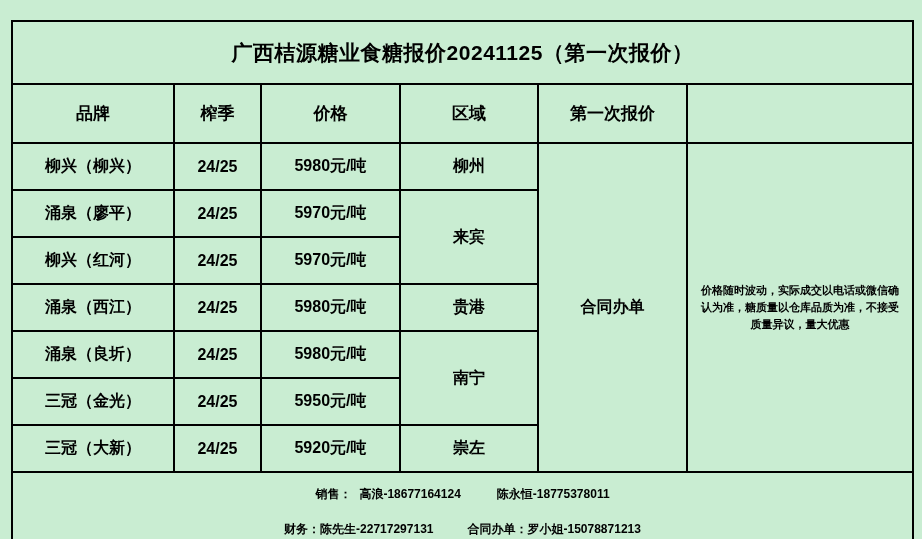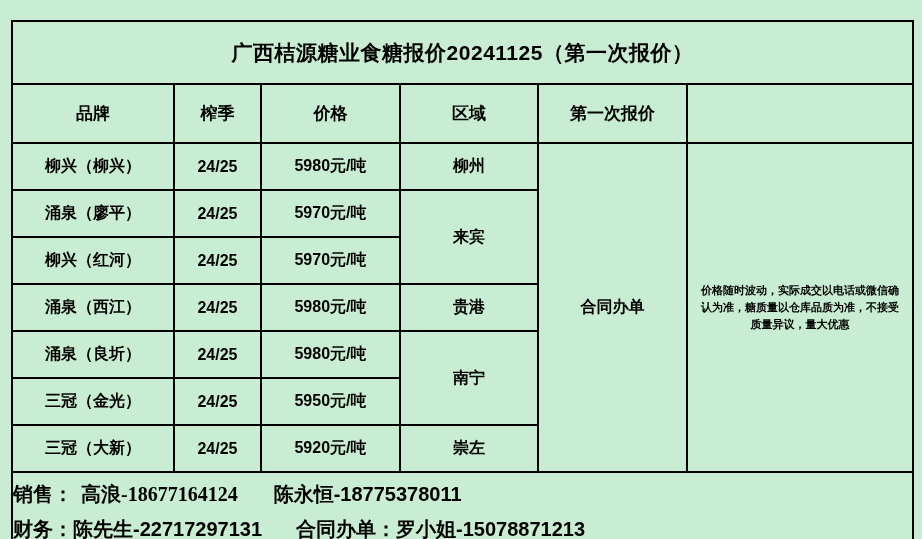--- a/index.html
+++ b/index.html
@@ -51,23 +51,24 @@
     padding: 0 12px;
   }
   tr.footer-row td {
     height: 74px;
     padding: 2px 0;
   }
   .footer-line {
     height: 35px;
     display: flex;
     align-items: center;
-    font-size: 20px;
+    justify-content: center;
+    font-size: 12px;
   }
-  .gap-sm { margin-left: 8px; font-family: Liberation Serif, serif; }
+  .gap-sm { margin-left: 8px; }
   .gap-md { margin-left: 36px; }
   .gap-lg { margin-left: 34px; }
 </style>
 </head>
 <body>
 
 <table class="quote-table">
   <colgroup>
     <col style="width:162px">
     <col style="width:87px">

